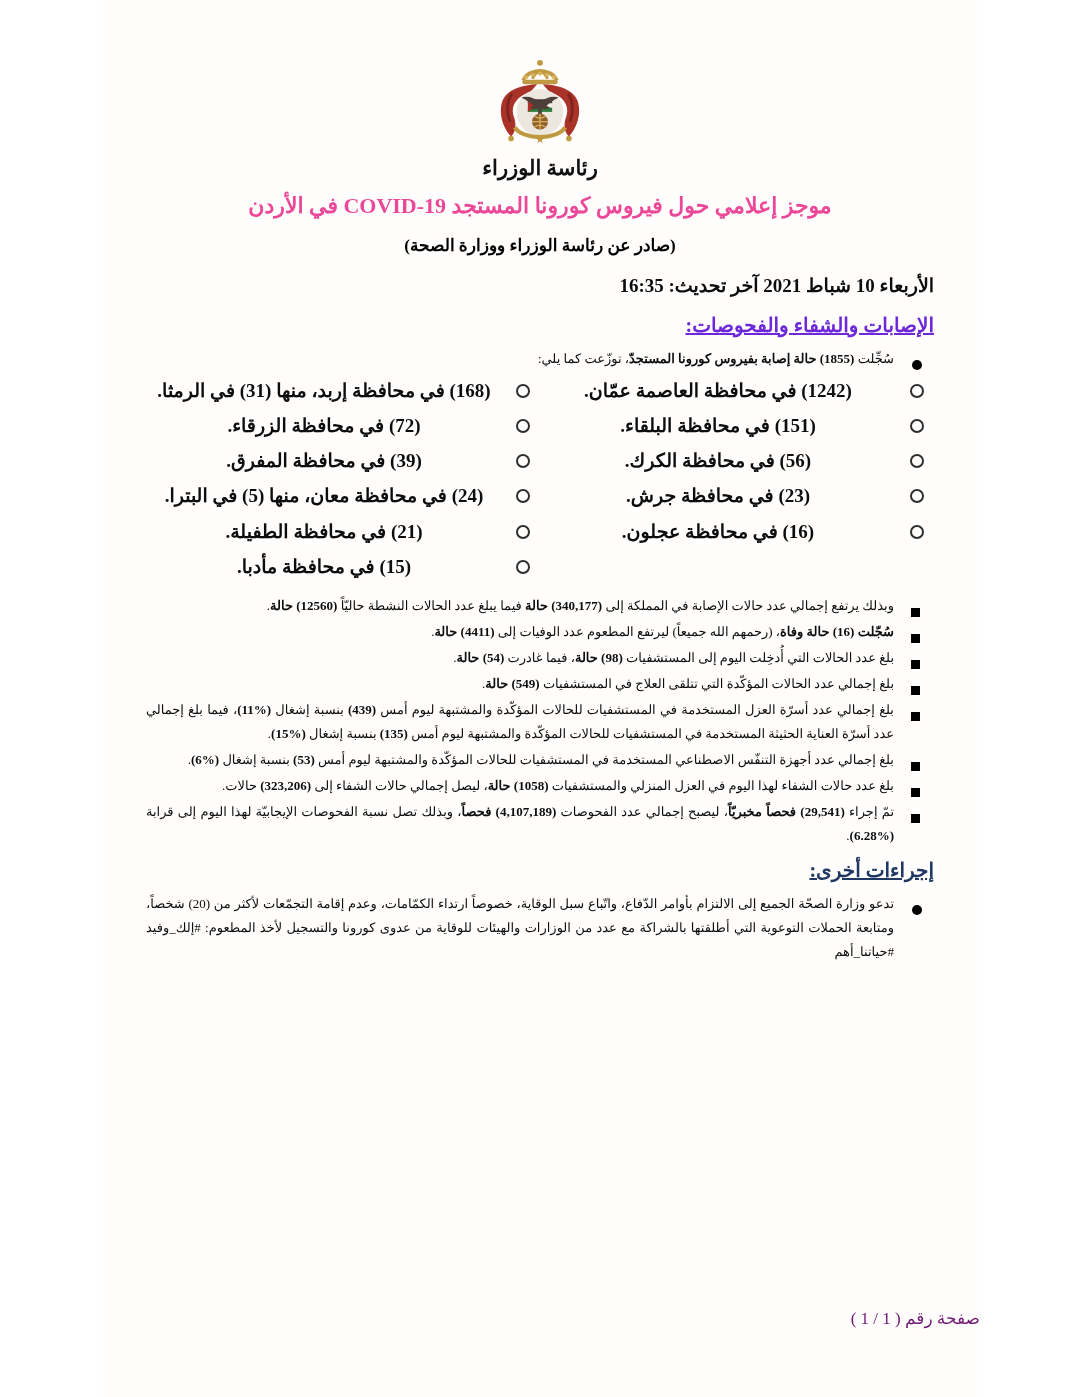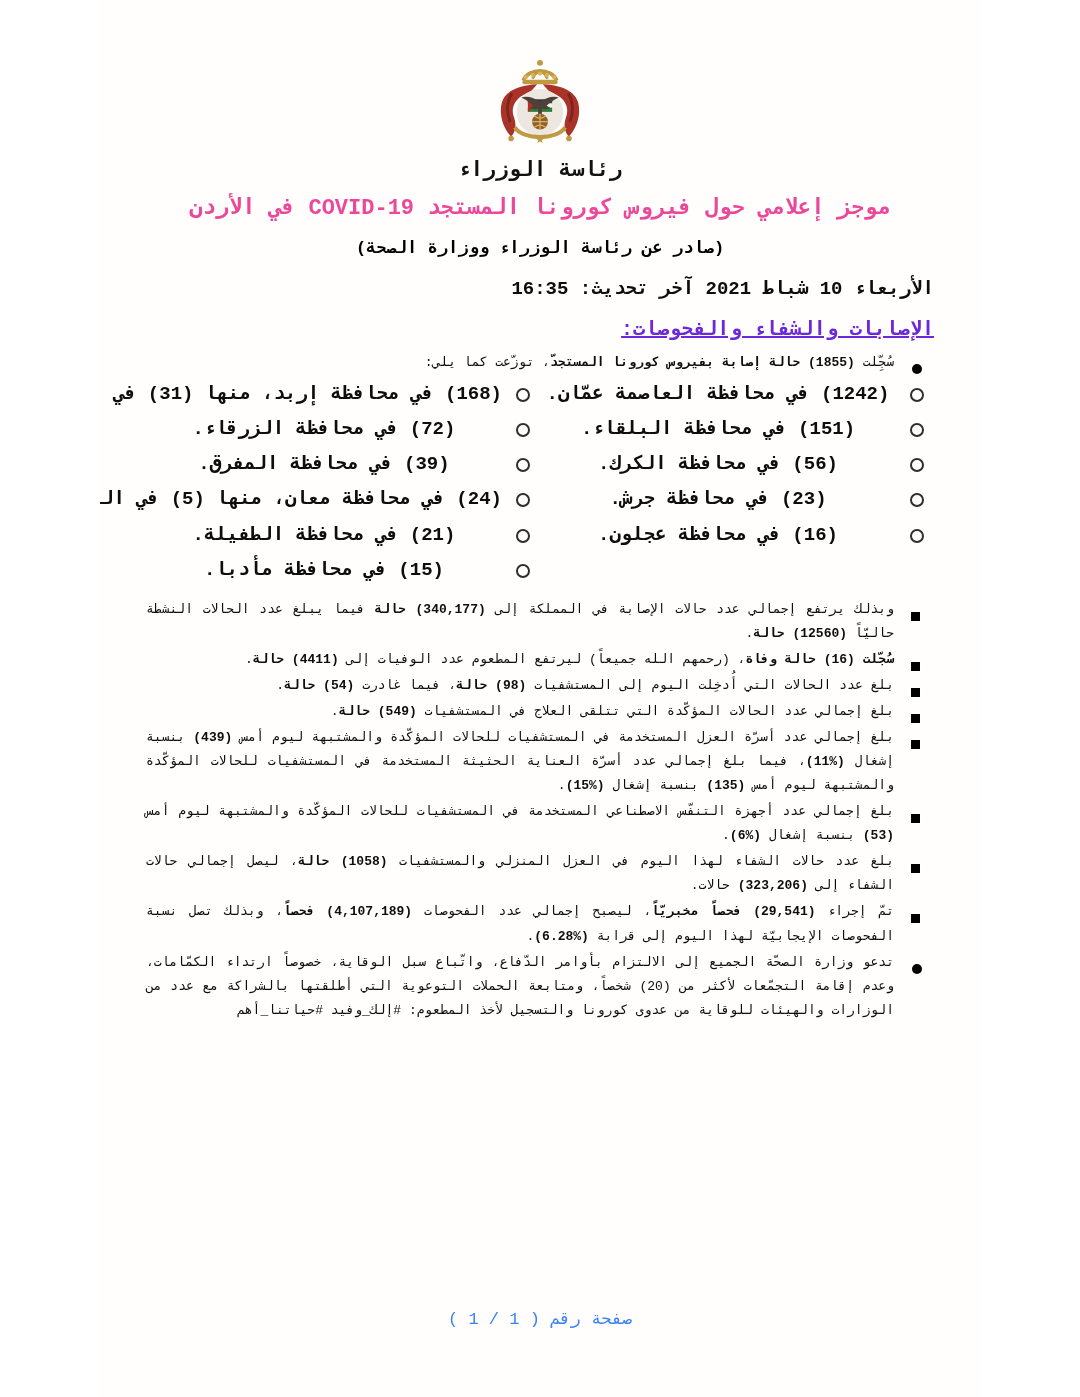--- a/index.html
+++ b/index.html
@@ -1,21 +1,21 @@
 <!DOCTYPE html>
 <html lang="ar" dir="rtl"><head>
 <meta charset="utf-8">
 <style>
   html,body { margin:0; padding:0; background:#ffffff; }
   .page {
     position:relative;
     width:880px; height:1397px;
     margin:0 auto;
     background:#fffefd;
-    font-family:Liberation Mono, monospace;
+    font-family:Liberation Serif, serif;
     color:#0d0d0d;
     direction:rtl;
     overflow:hidden;
   }
   .content { padding:0 46px; }
 
   
   .logo-wrap { text-align:center; padding-top:56px; }
   .logo-caption {
     text-align:center;
@@ -93,23 +93,22 @@
     width:10px; height:10px;
     border:2px solid #2e2e2e;
     border-radius:50%;
     background:transparent;
   }
 
   
   .footer {
     position:absolute;
     bottom:68px; left:0; right:0;
-    text-align:center;
     font-size:17px;
-    color:#3b82f6;
+    color:#701a75;
   }
 </style>
 </head>
 <body>
 
 <div class="page">
   <div class="content">
 
     <div class="logo-wrap">
       <svg viewBox="0 0 120 100" width="112" height="94" aria-hidden="true">
@@ -190,20 +189,21 @@
 
     <div class="li"><span class="marker-sq"></span><span class="txt"><span>وبذلك يرتفع إجمالي عدد حالات الإصابة في المملكة إلى </span><b>(340,177) حالة</b><span> فيما يبلغ عدد الحالات النشطة حاليّاً </span><b>(12560) حالة</b><span>.</span></span></div>
     <div class="li"><span class="marker-sq"></span><span class="txt"><b>سُجّلت (16) حالة وفاة</b><span>، (رحمهم الله جميعاً) ليرتفع المطعوم عدد الوفيات إلى </span><b>(4411) حالة</b><span>.</span></span></div>
     <div class="li"><span class="marker-sq"></span><span class="txt"><span>بلغ عدد الحالات التي أُدخِلت اليوم إلى المستشفيات </span><b>(98) حالة</b><span>، فيما غادرت </span><b>(54) حالة</b><span>.</span></span></div>
     <div class="li"><span class="marker-sq"></span><span class="txt"><span>بلغ إجمالي عدد الحالات المؤكّدة التي تتلقى العلاج في المستشفيات </span><b>(549) حالة</b><span>.</span></span></div>
     <div class="li"><span class="marker-sq"></span><span class="txt"><span>بلغ إجمالي عدد أسرّة العزل المستخدمة في المستشفيات للحالات المؤكّدة والمشتبهة ليوم أمس </span><b>(439)</b><span> بنسبة إشغال </span><b>(%11)</b><span>، فيما بلغ إجمالي عدد أسرّة العناية الحثيثة المستخدمة في المستشفيات للحالات المؤكّدة والمشتبهة ليوم أمس </span><b>(135)</b><span> بنسبة إشغال </span><b>(%15)</b><span>.</span></span></div>
     <div class="li"><span class="marker-sq"></span><span class="txt"><span>بلغ إجمالي عدد أجهزة التنفّس الاصطناعي المستخدمة في المستشفيات للحالات المؤكّدة والمشتبهة ليوم أمس </span><b>(53)</b><span> بنسبة إشغال </span><b>(%6)</b><span>.</span></span></div>
     <div class="li"><span class="marker-sq"></span><span class="txt"><span>بلغ عدد حالات الشفاء لهذا اليوم في العزل المنزلي والمستشفيات </span><b>(1058) حالة</b><span>، ليصل إجمالي حالات الشفاء إلى </span><b>(323,206)</b><span> حالات.</span></span></div>
     <div class="li"><span class="marker-sq"></span><span class="txt"><span>تمّ إجراء </span><b>(29,541) فحصاً مخبريّاً</b><span>، ليصبح إجمالي عدد الفحوصات </span><b>(4,107,189) فحصاً</b><span>، وبذلك تصل نسبة الفحوصات الإيجابيّة لهذا اليوم إلى قرابة </span><b>(%6.28)</b><span>.</span></span></div>
 
+    <h2 class="section-title other">إجراءات أخرى:</h2>
 
     <div class="li">
       <span class="marker-dot"></span>
       <span class="txt"><span>تدعو وزارة الصحّة الجميع إلى الالتزام بأوامر الدّفاع، واتّباع سبل الوقاية، خصوصاً ارتداء الكمّامات، وعدم إقامة التجمّعات لأكثر من (20) شخصاً، ومتابعة الحملات التوعوية التي أطلقتها بالشراكة مع عدد من الوزارات والهيئات للوقاية من عدوى كورونا والتسجيل لأخذ المطعوم: #إلك_وفيد #حياتنا_أهم</span></span>
     </div>
 
   </div>
 
   <div class="footer">صفحة رقم ( 1 / 1 )</div>
 </div>

